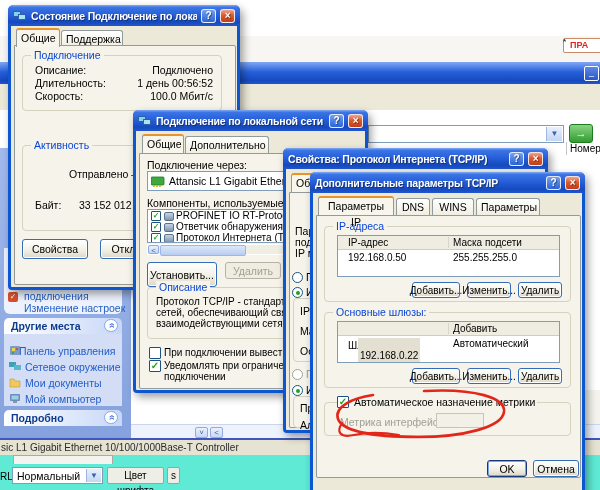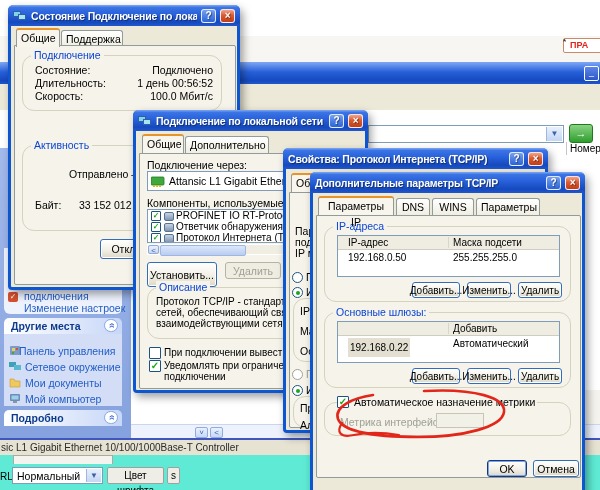--- a/index.html
+++ b/index.html
@@ -18,21 +18,21 @@
     color:#fff;font-size:10px;font-weight:bold;line-height:12px;text-align:center;box-sizing:border-box}
   .helpb{background:linear-gradient(180deg,#77A0EC,#2B64D9)}
   .closeb{background:linear-gradient(180deg,#F0A38E,#D95C30 45%,#C13D17)}
   .minb{background:linear-gradient(180deg,#5E86E8,#2B58C8);border:1px solid #fff;border-radius:2px;color:#fff;
     font-size:9px;line-height:10px;text-align:center}
   .tabpage{position:absolute;background:#F5F3EA;border:1px solid #919B9C;border-radius:0 2px 2px 2px}
   .tab{position:absolute;height:17px;box-sizing:border-box;background:linear-gradient(180deg,#FFFFFF,#F0EEE1);
     border:1px solid #919B9C;border-bottom:none;border-radius:3px 3px 0 0;font-size:10.5px;text-align:center;
     line-height:16px;color:#000;padding:0 4px}
   .tab.active{height:19px;background:#F7F5EC;border-top:2px solid #E8932C;z-index:3;font-size:10.5px}
-  .group{position:absolute;border:1px solid #D5D2BE;border-radius:12px;box-sizing:border-box}
+  .group{position:absolute;border:1px solid #D5D2BE;border-radius:4px;box-sizing:border-box}
   .glabel{position:absolute;top:-7px;left:8px;background:#F5F3EA;padding:0 3px;color:#0A46D5;font-size:10.5px;white-space:nowrap}
   .btn{position:absolute;box-sizing:border-box;border:1px solid #336DBA;border-radius:3px;
     background:linear-gradient(180deg,#FFFFFF,#F2F0E6 55%,#DDD7C8);font-size:10.5px;text-align:center;
     color:#000;box-shadow:inset 0 0 0 1px #fff;display:flex;align-items:center;justify-content:center;white-space:nowrap}
   .btn.default{border:1px solid #17387A;box-shadow:0 0 0 1px #7DA3E8 inset}
   .btn.disabled{color:#A2A092;border-color:#B6B2A5;background:#EFEDE1;box-shadow:none}
   .cb{position:absolute;width:10px;height:10px;background:#fff;border:1px solid #1C5180;border-radius:1px;
     font-size:10px;line-height:9px;text-align:center;color:#1BA51B;font-weight:bold;box-sizing:content-box}
   .cb.checked::after{content:"✓"}
   .radio{position:absolute;width:9px;height:9px;border-radius:50%;background:#fff;border:1px solid #1C5180}
@@ -171,37 +171,40 @@
         </svg>
       <span class="ttl">Состояние Подключение по локальной сети</span>
       <div class="tbtn helpb">?</div>
       <div class="tbtn closeb">×</div>
     </div>
     <div class="tab active" style="left:8px;top:23px;width:44px">Общие</div>
     <div class="tab" style="left:53px;top:25px;width:62px">Поддержка</div>
     <div class="tabpage" style="left:6px;top:40px;width:220px;height:238px"></div>
     <div class="group" style="left:14px;top:50px;width:200px;height:56px">
       <span class="glabel">Подключение</span>
-      <span class="lbl" style="left:12px;top:8px">Состояние:</span>
+      <span class="lbl" style="left:12px;top:8px">Описание:</span>
       <span class="lbl" style="right:8px;top:8px">Подключено</span>
       <span class="lbl" style="left:12px;top:21px">Длительность:</span>
       <span class="lbl" style="right:8px;top:21px">1 день 00:56:52</span>
       <span class="lbl" style="left:12px;top:34px">Скорость:</span>
       <span class="lbl" style="right:8px;top:34px">100.0 Мбит/с</span>
     </div>
     <div class="group" style="left:14px;top:140px;width:200px;height:86px">
       <span class="glabel">Активность</span>
       <span class="lbl" style="left:46px;top:22px">Отправлено —</span>
       <svg class="abs" style="left:110px;top:14px" width="18" height="16">
           <rect x="1" y="1" width="15" height="11" rx="1" fill="#4A6FB0"></rect>
           <rect x="3" y="3" width="11" height="7" fill="#9CD8F0"></rect>
           <rect x="6" y="12" width="6" height="3" fill="#8898A8"></rect>
         </svg>
       <span class="lbl" style="left:12px;top:53px">Байт:</span>
       <span class="lbl" style="left:56px;top:53px;width:52px;text-align:right">33 152 012</span>
+    </div>
+    <div class="btn" style="left:14px;top:234px;width:66px;height:20px">
+      <span>Свойства</span>
     </div>
     <div class="btn" style="left:92px;top:234px;width:76px;height:20px">
       <span>Отключить</span>
     </div>
   </div>
 
   <div class="win" style="left:133px;top:110px;width:235px;height:283px;z-index:20">
     <div class="frame"></div>
     <div class="titlebar">
       <svg width="14" height="12">
@@ -328,21 +331,21 @@
     </div>
 
     <div class="group" style="left:14px;top:140px;width:247px;height:76px">
       <span class="glabel">Основные шлюзы:</span>
       <div class="listbox" style="left:12px;top:8px;width:223px;height:42px">
         <div class="lhead">
           <span class="lbl sm" style="left:10px;top:18px">Шлюз</span>
           <span class="lbl sm" style="left:115px;top:1px">Добавить</span>
           <div class="abs" style="left:110px;top:1px;width:1px;height:11px;background:#D8D6CA"></div>
         </div>
-        <span class="lbl sm" style="left:10px;top:16px;background:#E3E0D2;padding:4px 2px">192.168.0.22</span>
+        <span class="lbl sm" style="left:20px;top:16px;background:#E3E0D2;padding:12px 2px">192.168.0.22</span>
         <span class="lbl sm" style="left:115px;top:16px">Автоматический</span>
       </div>
       <div class="btn" style="left:87px;top:55px;width:48px;height:16px;font-size:10px">
         <span>Добавить...</span>
       </div>
       <div class="btn" style="left:142px;top:55px;width:44px;height:16px;font-size:10px">
         <span>Изменить...</span>
       </div>
       <div class="btn" style="left:193px;top:55px;width:44px;height:16px;font-size:10px">
         <span>Удалить</span>

